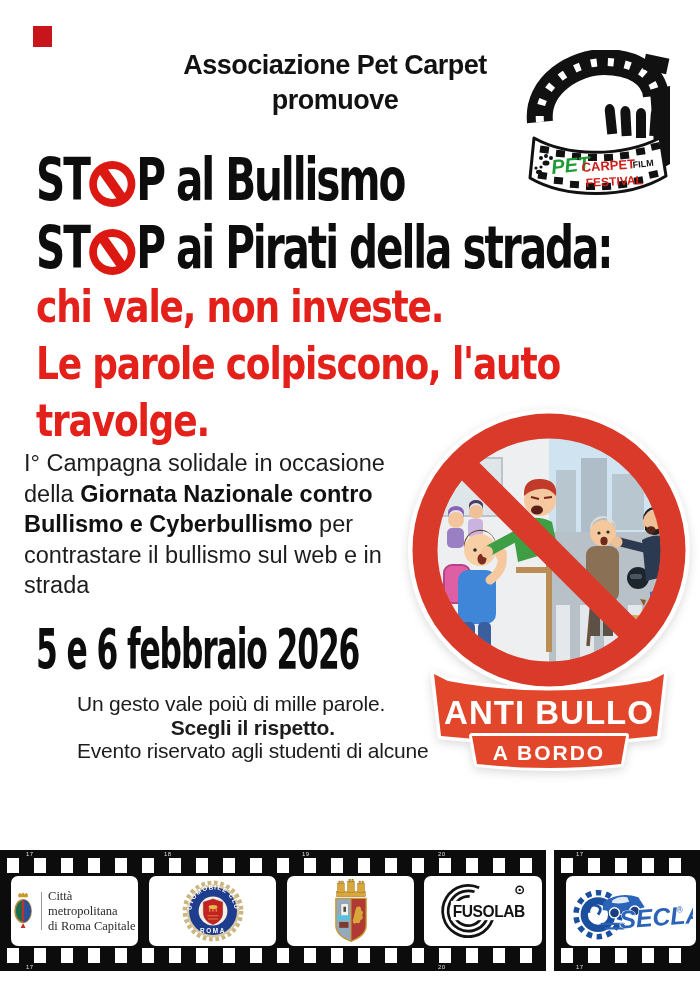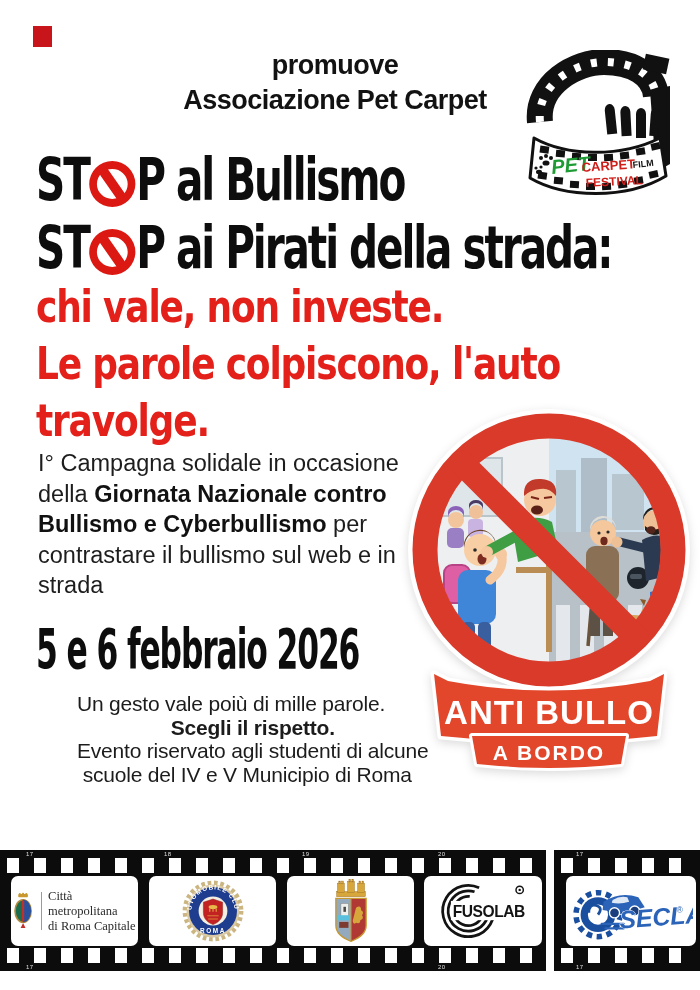--- a/index.html
+++ b/index.html
@@ -19,21 +19,21 @@
              letter-spacing:-3px;transform:scaleX(.70);transform-origin:left;white-space:nowrap;color:#0d0d0d;}
   .no-sign{display:inline-block;width:44px;height:30px;border:solid #dc1812;border-width:8px 11px;
            border-radius:50%;position:relative;vertical-align:-7px;margin:0 1px;}
   .no-sign::before{content:'';position:absolute;left:50%;top:50%;width:12px;height:40px;background:#dc1812;
            transform:translate(-50%,-50%) rotate(-45deg);border-radius:2px;}
 
   .redlines{position:absolute;left:36px;top:278px;}
   .red-line{font-family:"DejaVu Sans",sans-serif;font-weight:bold;font-size:45px;line-height:57px;
             letter-spacing:-1.5px;color:#e3201a;transform:scaleX(.80);transform-origin:left;white-space:nowrap;}
 
-  .campaign{position:absolute;left:38px;top:448px;width:372px;font-size:23.5px;line-height:30.5px;color:#1d1d1d;}
+  .campaign{position:absolute;left:24px;top:448px;width:372px;font-size:23.5px;line-height:30.5px;color:#1d1d1d;}
   .campaign b{font-weight:bold;color:#111;}
 
   .date-line{position:absolute;left:36px;top:616px;font-family:"DejaVu Sans",sans-serif;font-weight:bold;
              font-size:56px;letter-spacing:-2px;transform:scaleX(.56);transform-origin:left;
              white-space:nowrap;color:#0d0d0d;}
 
   .closing{position:absolute;left:38px;top:692px;font-size:21px;line-height:23.5px;color:#1c1c1c;letter-spacing:-.2px;}
   .closing div{white-space:pre;margin-left:39px;}
   .closing .b{font-weight:bold;text-align:center;}
 
@@ -56,22 +56,22 @@
   svg text{font-family:"Liberation Sans",sans-serif;}
 </style>
 </head>
 <body>
 
 <div class="poster">
 
   <div class="red-square"></div>
 
   <div class="header">
+    <div>Associazione Pet Carpet</div>
     <div>promuove</div>
-    <div>Associazione Pet Carpet</div>
   </div>
 
   <div class="petcarpet">
     <svg viewBox="0 0 152 160" width="152" height="160">
       <g>
         <path d="M22,72 C18,34 58,12 86,12 C114,12 136,24 138,46" stroke="#111" stroke-width="26" fill="none"></path>
         <path d="M22,72 C18,34 58,12 86,12 C114,12 136,24 138,46" stroke="#fff" stroke-width="8" stroke-dasharray="6 11" fill="none"></path>
         <rect x="126" y="6" width="24" height="16" fill="#111" transform="rotate(12 138 14)"></rect>
         <path d="M132,40 L152,36 L152,114 L138,122 Z" fill="#111"></path>
       </g>
@@ -134,21 +134,20 @@
   </div>
 
   <div class="campaign"><span>I° Campagna solidale in occasione della </span><b>Giornata Nazionale contro Bullismo e Cyberbullismo</b><span> per contrastare il bullismo sul web e in strada</span></div>
 
   <div class="date-line">5 e 6 febbraio 2026</div>
 
   <div class="closing">
     <div>Un gesto vale poiù di mille parole.</div>
     <div class="b">Scegli il rispetto.</div>
     <div>Evento riservato agli studenti di alcune</div>
-    <div> scuole del IV e V Municipio di Roma</div>
   </div>
 
   <div class="sticker">
     <svg viewBox="0 0 300 380" width="300" height="380">
       <defs>
           <clipPath id="scene">
             <circle cx="151" cy="150" r="112"></circle>
           </clipPath>
         </defs>
       <circle cx="151" cy="150" r="141" fill="#ffffff"></circle>

